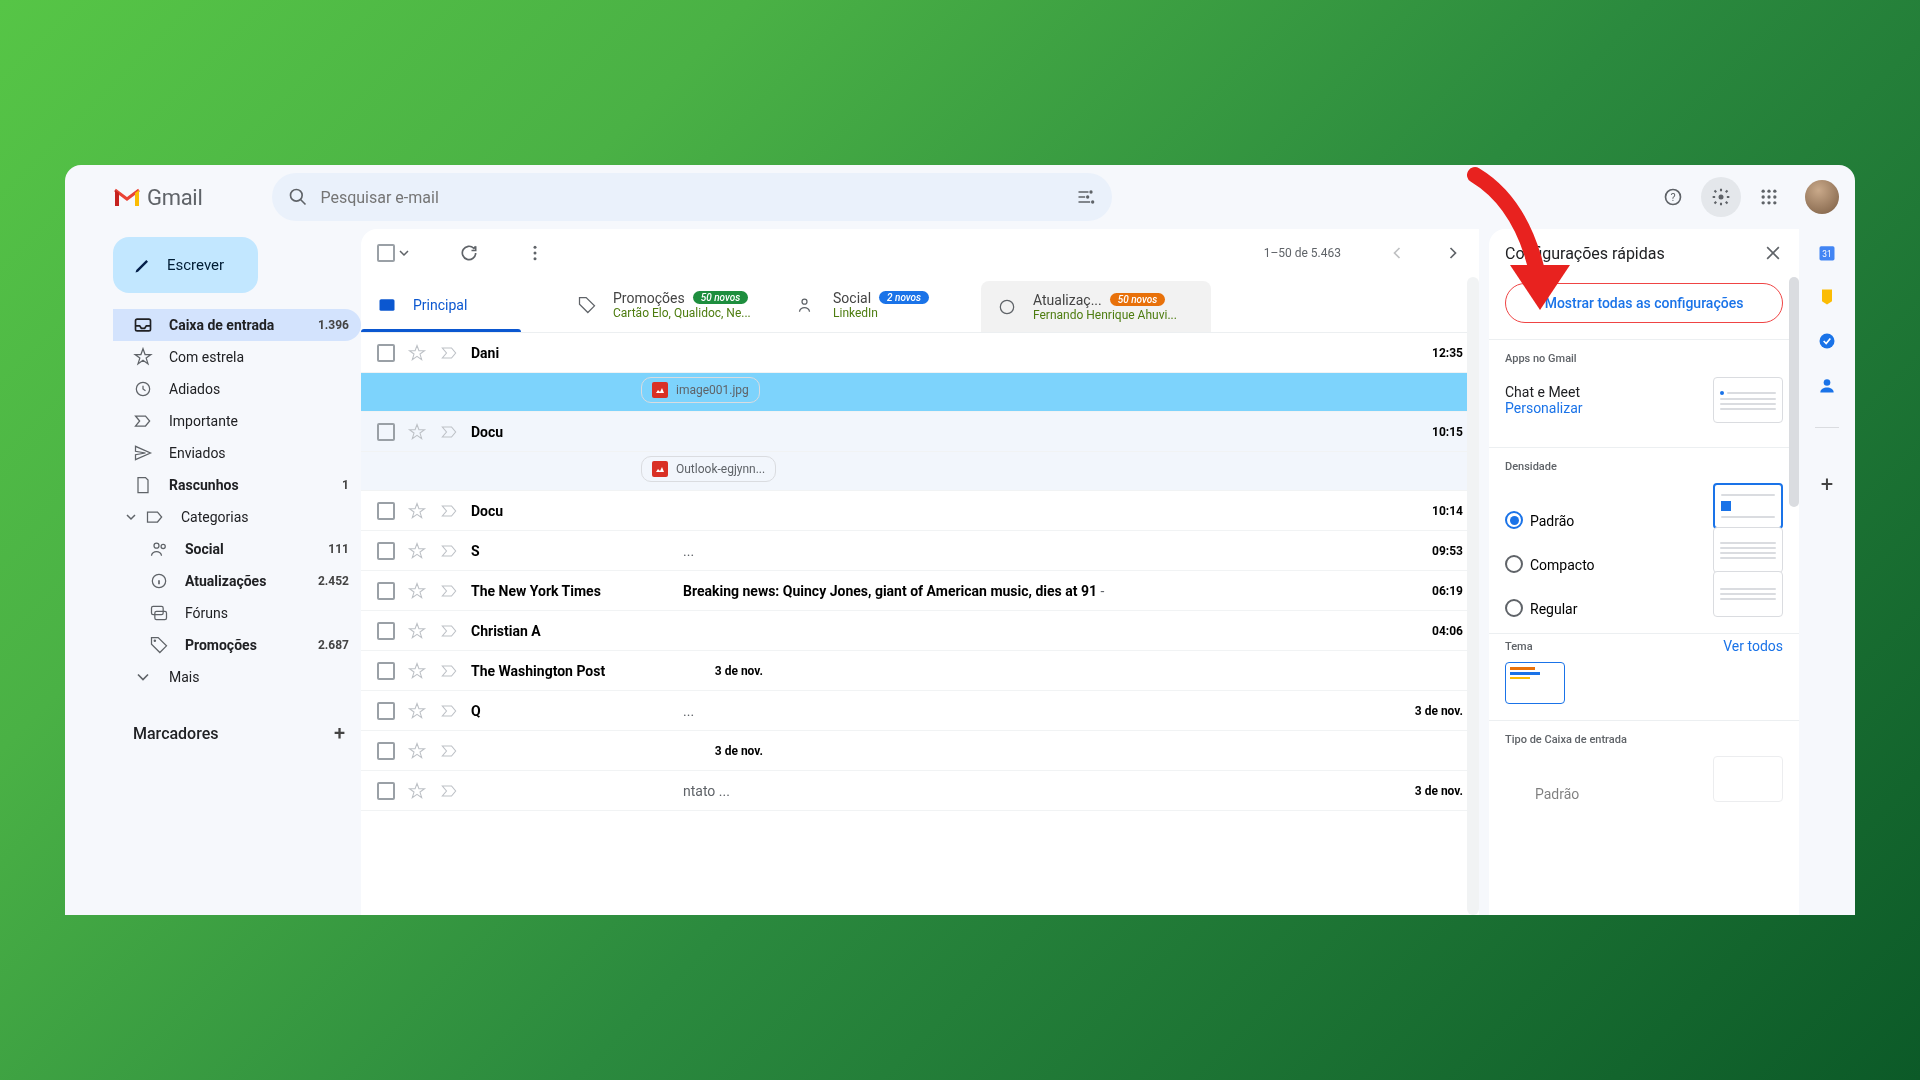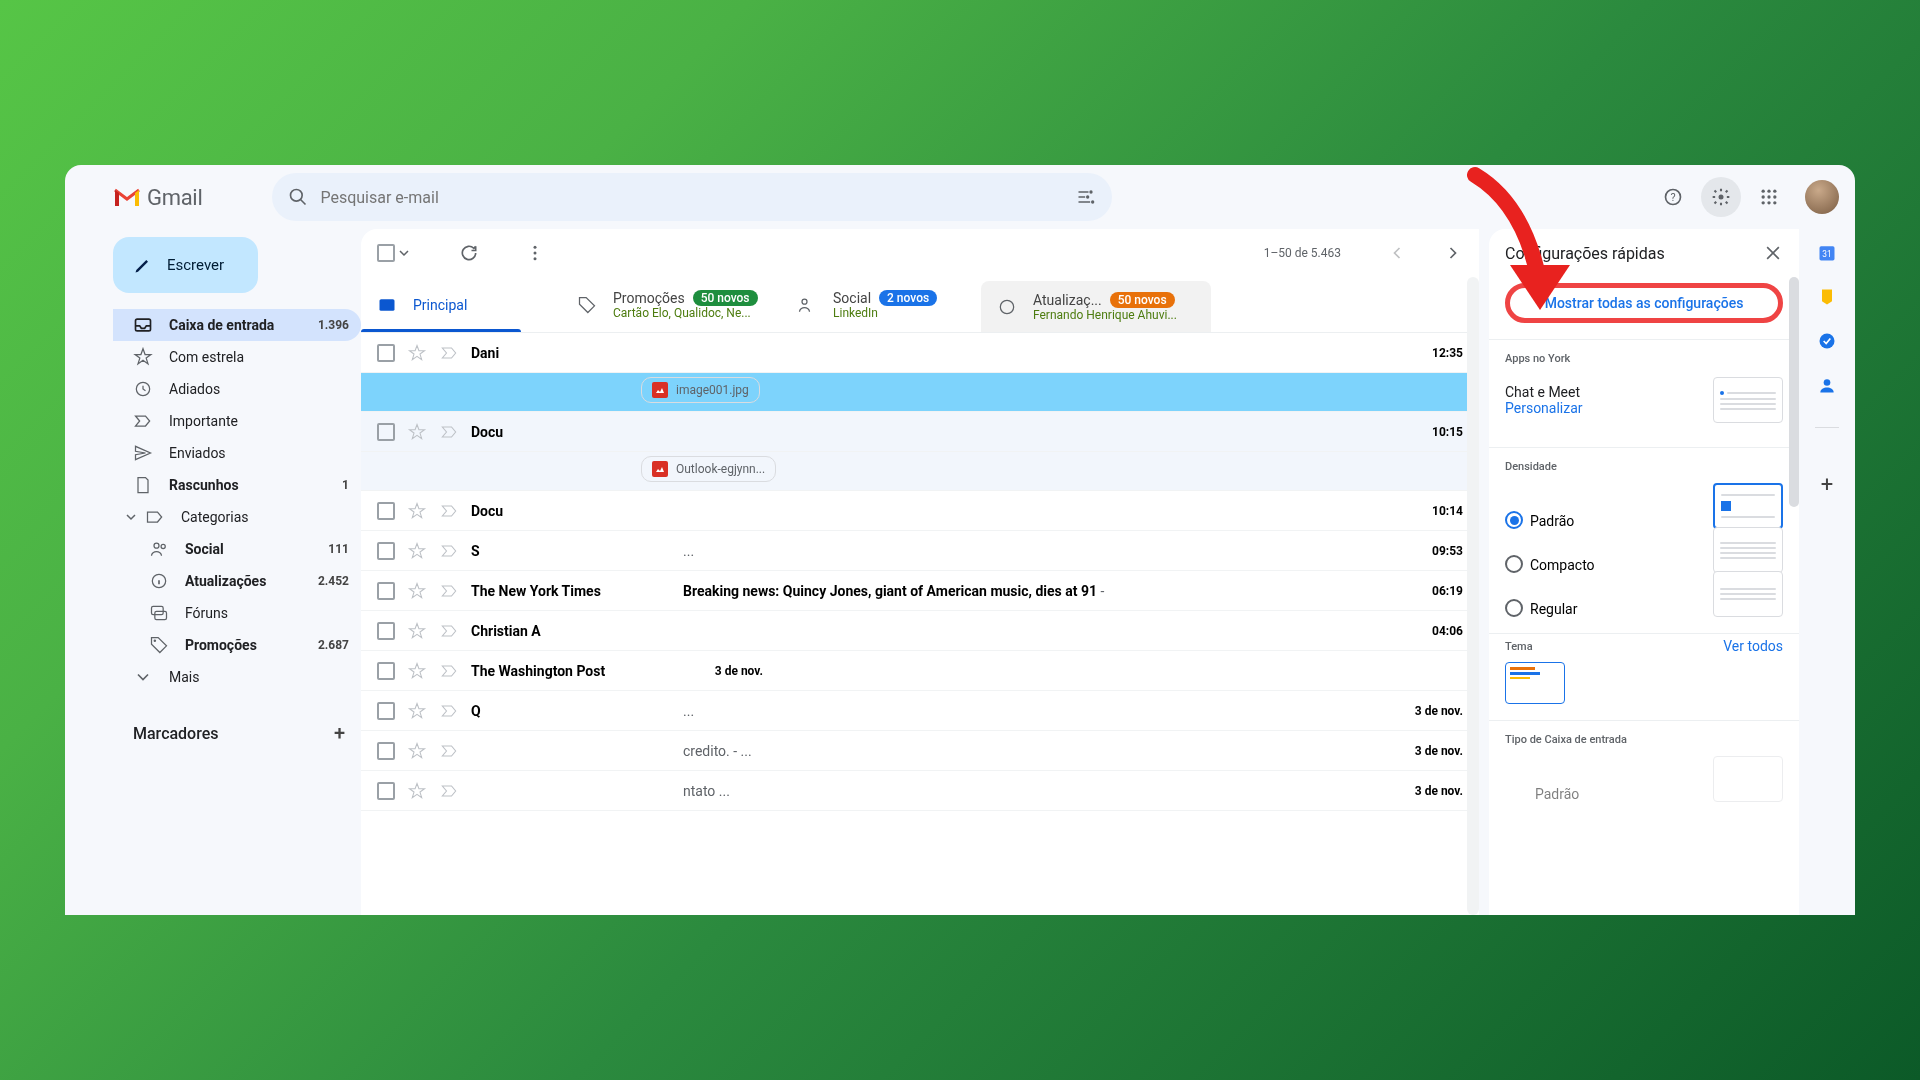--- a/index.html
+++ b/index.html
@@ -64,21 +64,21 @@
   .spacer { flex: 1; }
   .page-info { font-size: 12px; color:#5f6368; }
 
   .tabs { display:flex; height: 56px; border-bottom: 1px solid #eceff1;}
   .tab { flex: 0 0 248px; display:flex; align-items:center; gap: 16px; padding: 0 16px; font-size:14px; color:#444; cursor:pointer; position:relative;}
   .tab.active { color: #0b57d0; }
   .tab.active::after { content:''; position:absolute; left:0; right:40px; bottom:0; height:3px; background:#0b57d0; border-radius: 3px 3px 0 0;}
   .tab.highlight { background: #f2f2f2; border-radius: 8px 8px 0 0; margin: 4px 4px 0 0;}
   .tab .sub { font-size: 12px; color:#4d7c0f; display:block; }
   .tab .title-row { display:flex; align-items:center; gap:8px; }
-  .badge { font-size: 12px; padding: 1px 8px; border-radius: 10px; color:#fff; font-weight:500;}
+  .badge { font-size: 10px; padding: 1px 8px; border-radius: 10px; color:#fff; font-weight:500;font-style:italic;}
   .badge.green { background:#1e8e3e; }
   .badge.blue { background:#1a73e8; }
   .badge.orange { background:#e8710a; }
 
   .mail-row { height: 40px; display:flex; align-items:center; padding: 0 16px; gap: 12px; border-bottom: 1px solid #f1f3f4; font-size:14px; cursor:pointer;}
   .mail-row .sender { width: 200px; font-weight:700; white-space:nowrap;overflow:hidden;text-overflow:ellipsis;}
   .mail-row .subject { flex:1; white-space:nowrap;overflow:hidden;text-overflow:ellipsis; font-weight:700;}
   .mail-row .subject .snippet { font-weight:400; color:#5f6368; }
   .mail-row .time { width: 80px; text-align:right; font-size:12px; font-weight:700;}
   .attach-row { padding: 4px 16px 8px 280px; border-bottom: 1px solid #f1f3f4; background:#7dd3fc;}
@@ -87,21 +87,21 @@
   .mail-row.shade { background:#f2f6fc; }
 
   
   .settings {
     width: 310px; background:#fff; border-radius: 16px 0 0 0; margin-left: 10px;
     display:flex;flex-direction:column; overflow-y:auto; position:relative;
   }
   .settings-head { height:48px; display:flex;align-items:center; padding:0 16px; font-size:16px; color:#202124;}
   .settings-head .close { margin-left:auto; cursor:pointer;}
   .show-all-btn {
-    margin: 6px 16px 16px; height: 40px; border:5px solid #ef4444; border-radius: 20px;
+    margin: 6px 16px 16px; height: 40px; border:1px solid #ef4444; border-radius: 20px;
     display:flex;align-items:center;justify-content:center; color:#1a73e8; font-size:14px; cursor:pointer; font-weight:500;
   }
   .sgroup { padding: 4px 16px 16px; border-top:1px solid #eceff1;}
   .sgroup-title { font-size: 11px; color:#5f6368; font-weight:500; margin: 8px 0 12px; }
   .sitem { display:flex;align-items:center;gap:12px; margin-bottom: 8px; }
   .sitem .text { flex:1; font-size:14px; color:#202124;}
   .sitem .link { font-size:14px; color:#1a73e8; cursor:pointer;}
   .thumb { width:70px;height:46px;border:1px solid #dadce0;border-radius:4px;background:#fff;display:flex;flex-direction:column;justify-content:center;gap:3px;padding:6px;}
   .thumb.sel { border:2px solid #1a73e8;}
   .thumb .line { height:2px; background:#dadce0; border-radius:1px;}
@@ -481,21 +481,20 @@
           </div>
           <div class="mail-row">
     <div class="checkbox"></div>
     <svg class="ic" viewBox="0 0 24 24">
               <path d="M12 3l2.3 6.3h6.7l-5.4 4 2 6.7L12 16l-5.6 4 2-6.7-5.4-4h6.7z" stroke="#bdc1c6" stroke-width="1.3" fill="none"></path>
             </svg>
     <svg class="ic" viewBox="0 0 24 24">
               <path d="M4 6h11l5 6-5 6H4l5-6-5-6z" stroke="#bdc1c6" stroke-width="1.3" fill="none"></path>
             </svg>
     <div class="sender"></div>
-    <div class="subject"><span class="snippet">credito. - ...</span></div>
     <div class="time">3 de nov.</div>
           </div>
           <div class="mail-row">
     <div class="checkbox"></div>
     <svg class="ic" viewBox="0 0 24 24">
               <path d="M12 3l2.3 6.3h6.7l-5.4 4 2 6.7L12 16l-5.6 4 2-6.7-5.4-4h6.7z" stroke="#bdc1c6" stroke-width="1.3" fill="none"></path>
             </svg>
     <svg class="ic" viewBox="0 0 24 24">
               <path d="M4 6h11l5 6-5 6H4l5-6-5-6z" stroke="#bdc1c6" stroke-width="1.3" fill="none"></path>
             </svg>
@@ -511,21 +510,21 @@
       <div class="settings-head">
         <span>Configurações rápidas</span>
         <svg class="ic close" viewBox="0 0 24 24">
             <path d="M5 5l14 14M19 5L5 19" stroke="#5f6368" stroke-width="2"></path>
           </svg>
       </div>
       <div class="show-all-btn">
         <span>Mostrar todas as configurações</span>
       </div>
       <div class="sgroup">
-        <div class="sgroup-title">Apps no York</div>
+        <div class="sgroup-title">Apps no Gmail</div>
         <div class="sitem">
           <div style="flex:1">
             <div class="text">Chat e Meet</div>
             <div class="link">Personalizar</div>
           </div>
           <div class="thumb">
             <div style="display:flex;gap:3px;align-items:center">
                 <div style="width:4px;height:4px;background:#1a73e8;border-radius:50%"></div>
                 <div class="line" style="flex:1"></div>
               </div>

